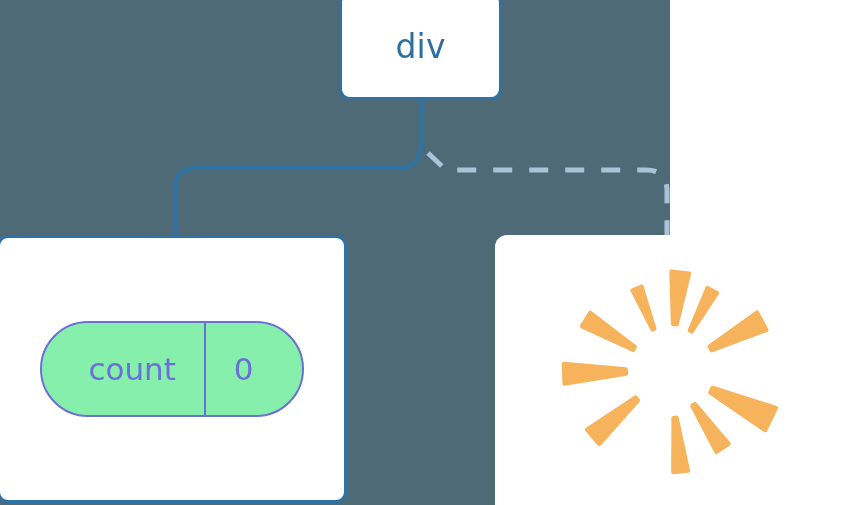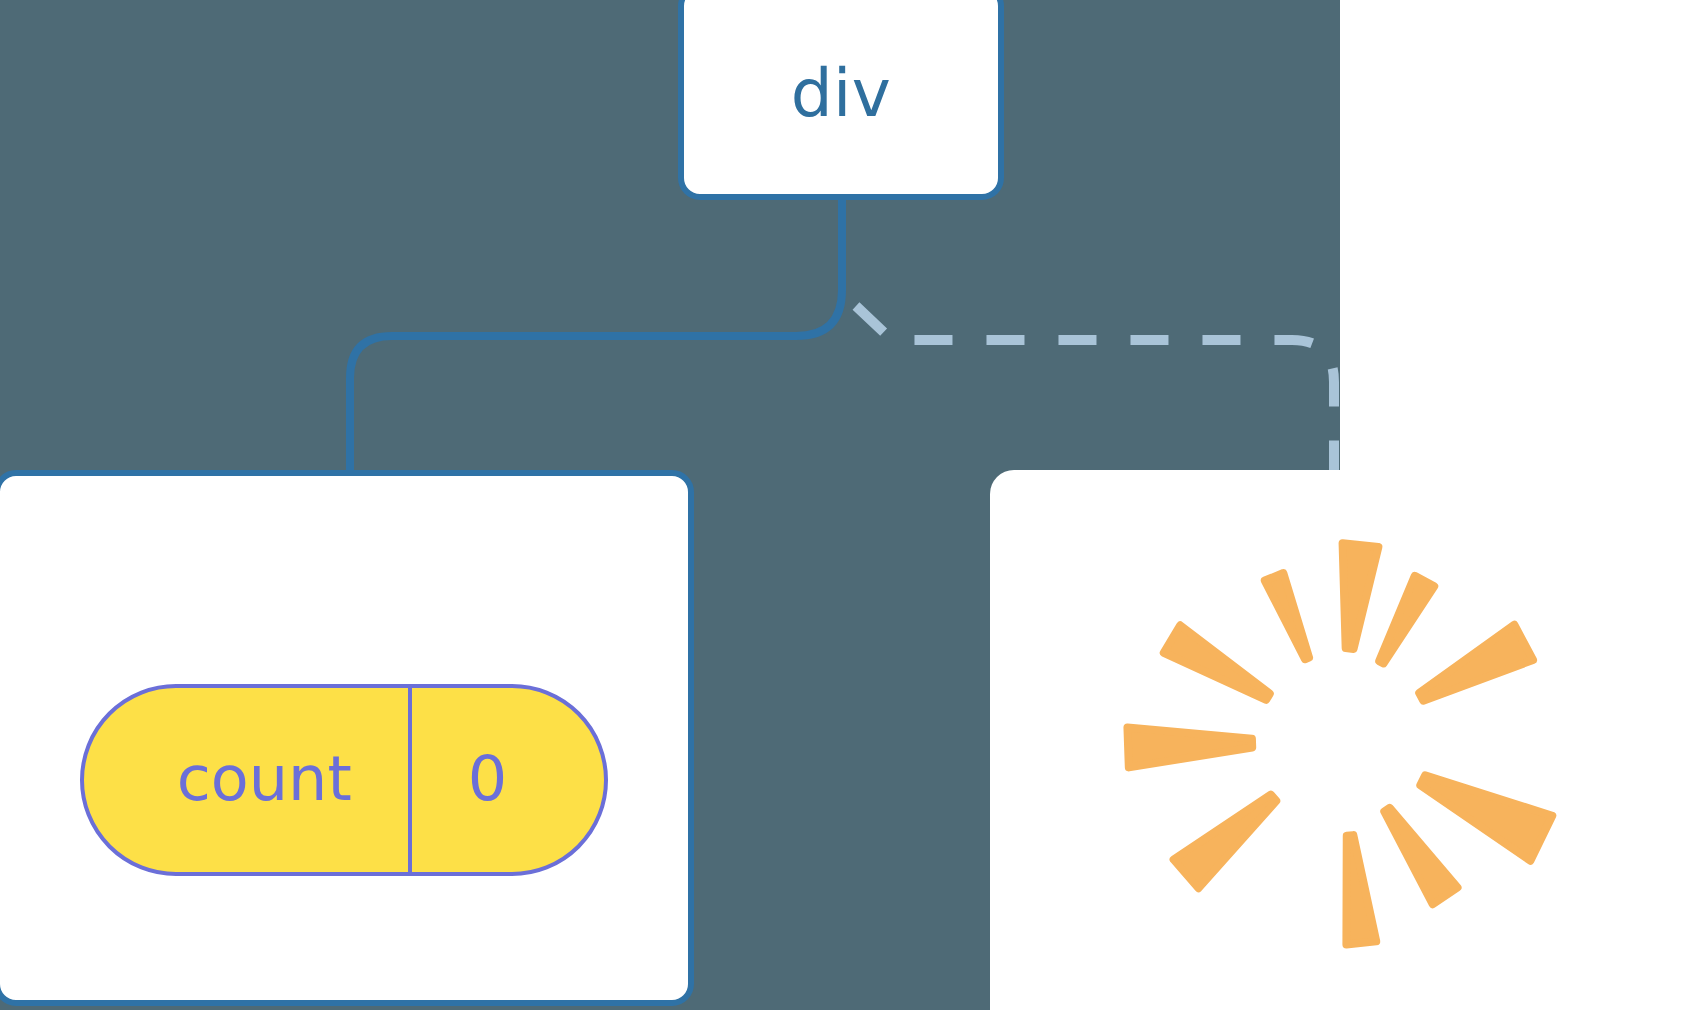--- a/index.html
+++ b/index.html
@@ -65,28 +65,28 @@
   }
   .node-title {
     color: #2f6f9e;
     font-size: 33px;
     line-height: 1;
     letter-spacing: 0.2px;
     font-weight: 400;
     white-space: nowrap;
   }
   .state-pill {
-    margin-top: 56px;
+    margin-top: 35px;
     position: relative;
     display: inline-flex;
     align-items: stretch;
     border: 2px solid #6b6fd8;
     border-radius: 999px;
     height: 92px;
-    background: #fde047;
+    background: #86efac;
   }
   .pill-cell {
     display: flex;
     align-items: center;
     justify-content: center;
     color: #6b6fd8;
     font-size: 31px;
     line-height: 1;
     white-space: nowrap;
   }

